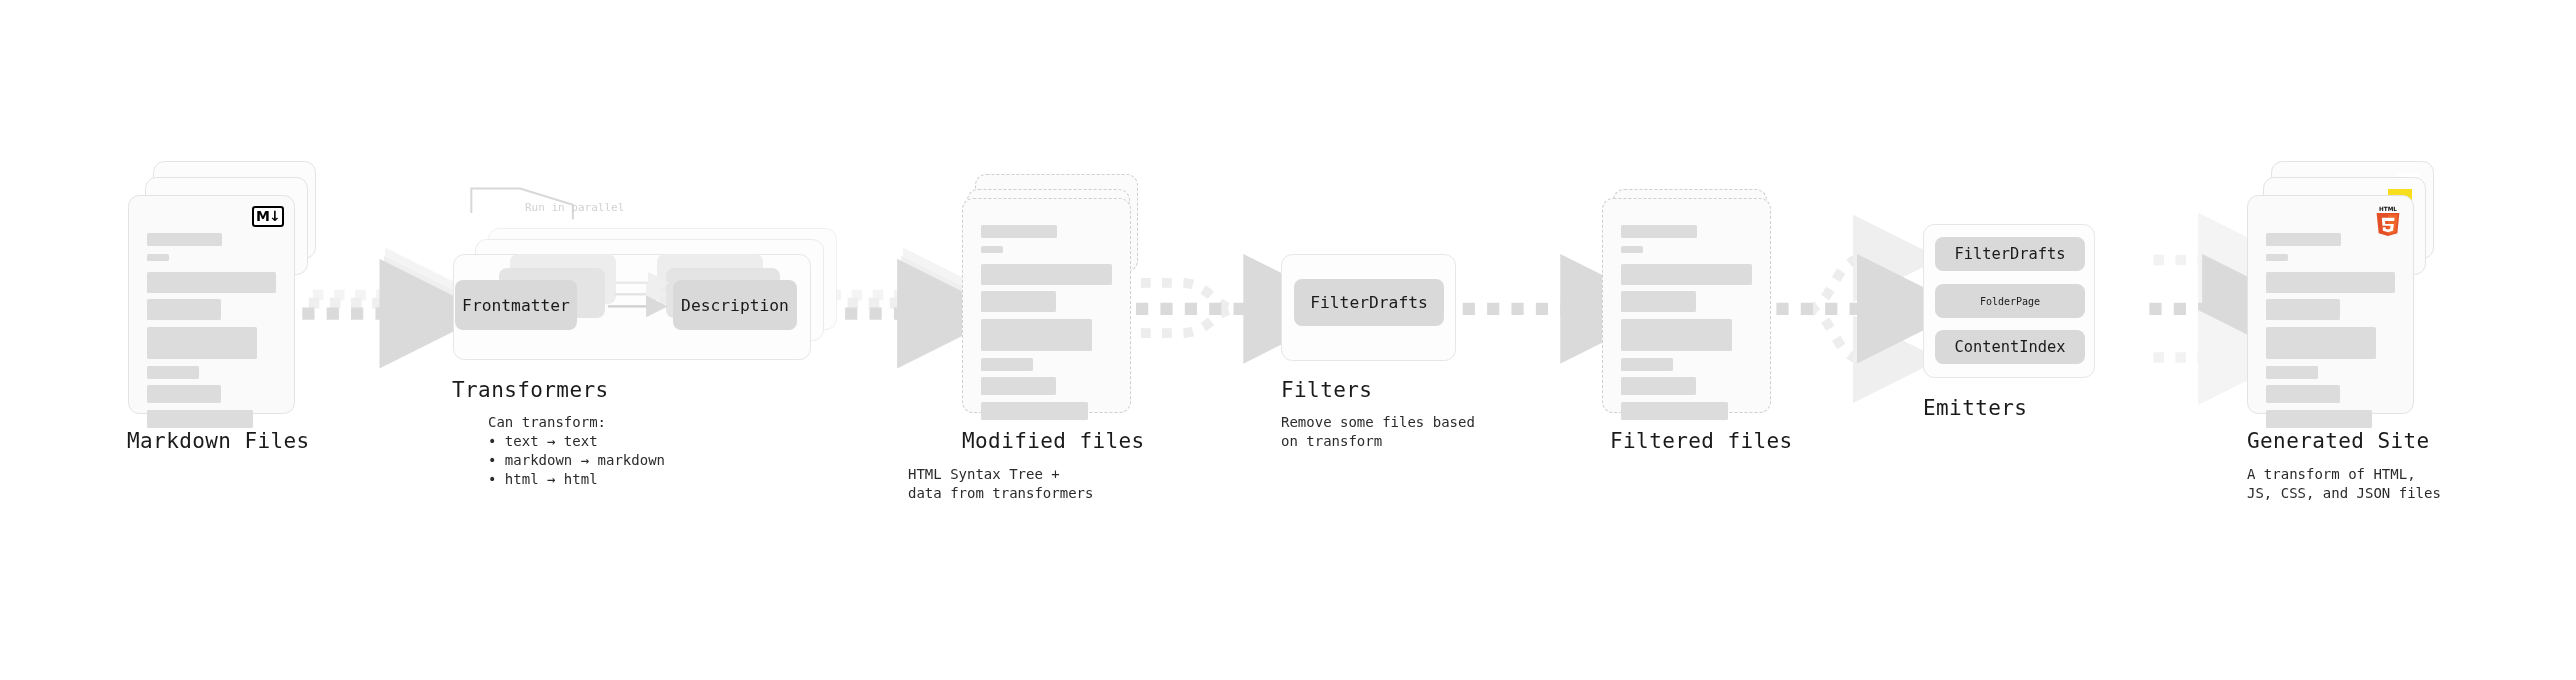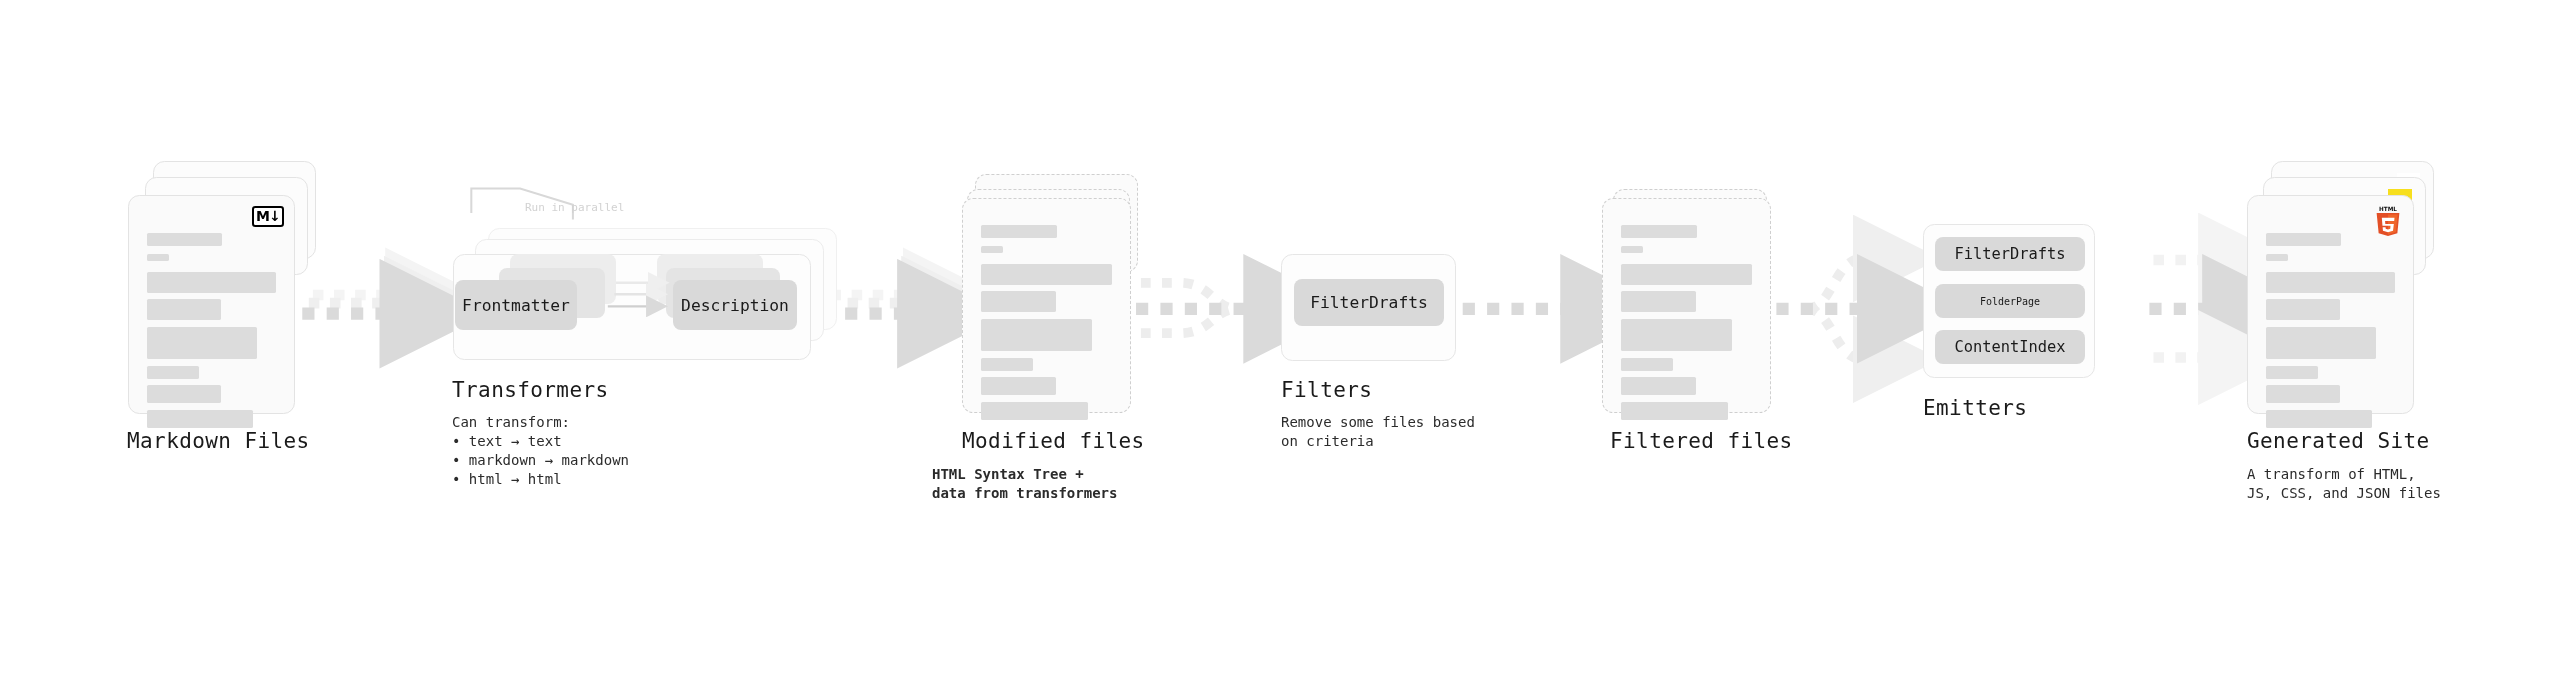--- a/index.html
+++ b/index.html
@@ -85,21 +85,21 @@
   .run-parallel {
     position: absolute;
     font-size: 11px;
     color: #d2d2d2;
     white-space: nowrap;
   }
 
   svg.overlay { position: absolute; left: 0; top: 0; width: 2576px; height: 681px;
                 pointer-events: none; }
 
-  .bullets { white-space: pre-line; }
+  .bullets { white-space: pre-line; margin-left: 36px; }
 </style>
 </head>
 <body>
 
 <div id="stage">
 
   <svg class="overlay" viewBox="0 0 3170 838">
     <defs>
       <marker id="ah-main" markerWidth="9" markerHeight="9" refX="1" refY="4.5" orient="auto">
         <path d="M0,0 L9,4.5 L0,9 Z" fill="#dadada"></path>
@@ -208,30 +208,30 @@
         <div class="bar" style="width:100%; height:21px; margin-top:11.4px;"></div>
         <div class="bar" style="width:57%;  height:21px; margin-top:6.5px;"></div>
         <div class="bar" style="width:85%;  height:32.5px; margin-top:6.5px;"></div>
         <div class="bar" style="width:40%;  height:13px; margin-top:6.5px;"></div>
         <div class="bar" style="width:57%;  height:18px; margin-top:6.5px;"></div>
         <div class="bar" style="width:82%;  height:18px; margin-top:6.5px;"></div>
       </div>
     </div>
   </div>
   <div class="caption-title" style="left:962px; top:429px;">Modified files</div>
-  <div class="caption-sub" style="left:932px; top:465px;font-weight:bold;">HTML Syntax Tree +
+  <div class="caption-sub" style="left:908px; top:465px;">HTML Syntax Tree +
 data from transformers</div>
 
   <div class="card-stack">
     <div class="proc-box" style="left:1281px; top:254px; width:175px; height:107px;"></div>
     <div class="chip" style="left:1294px; top:279px; width:150px; height:47px;">FilterDrafts</div>
   </div>
   <div class="caption-title" style="left:1281px; top:378px;">Filters</div>
   <div class="caption-sub" style="left:1281px; top:413px;">Remove some files based
-on criteria</div>
+on transform</div>
 
   <div class="card-stack">
     <div class="card dashed" style="left:1613px; top:189px; width:154px; height:89px;"></div>
     <div class="card dashed" style="left:1602px; top:198px; width:169px; height:215px;">
       <div class="card-body" style="top:26px;">
         <div class="bar" style="width:58%;  height:13px;"></div>
         <div class="bar" style="width:17%;  height:6.5px;  margin-top:8.1px;"></div>
         <div class="bar" style="width:100%; height:21px; margin-top:11.4px;"></div>
         <div class="bar" style="width:57%;  height:21px; margin-top:6.5px;"></div>
         <div class="bar" style="width:85%;  height:32.5px; margin-top:6.5px;"></div>

